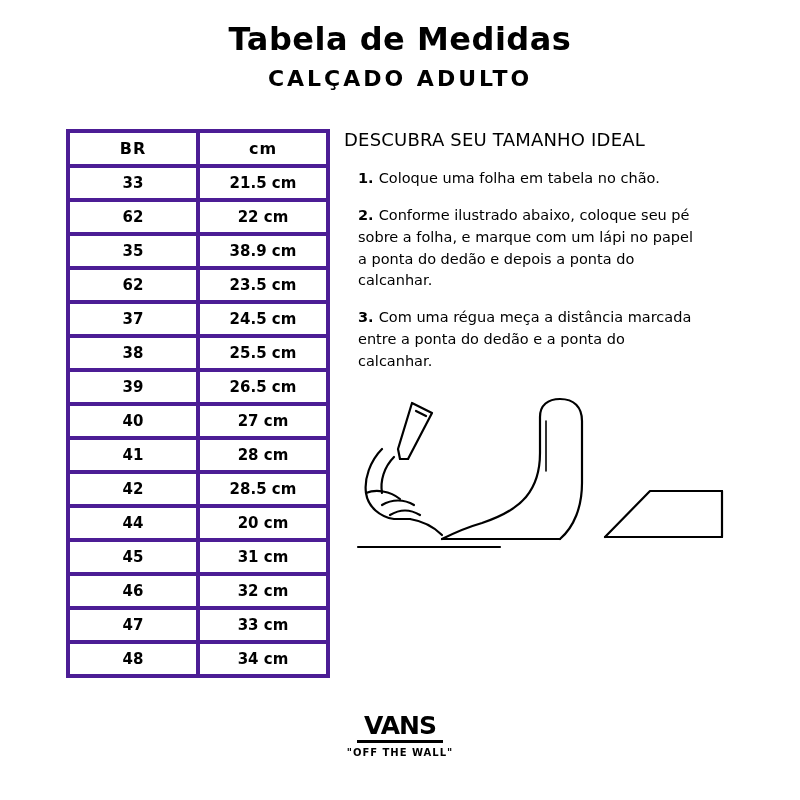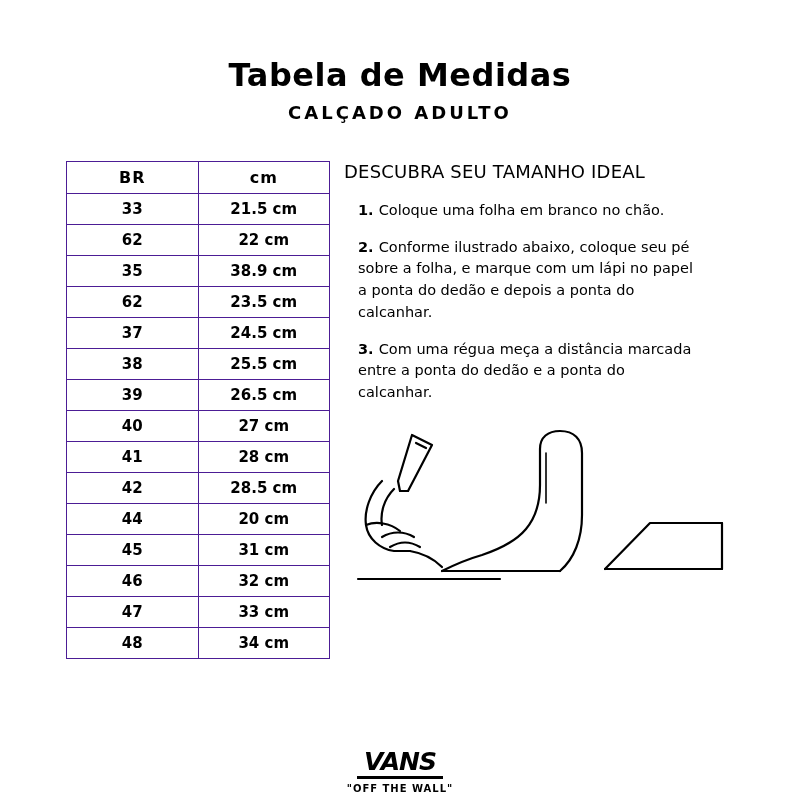--- a/index.html
+++ b/index.html
@@ -19,30 +19,29 @@
     width: 800px;
     height: 800px;
     position: relative;
     box-sizing: border-box;
   }
 
   
   .header {
     text-align: center;
     padding-top: 22px;
-    margin-top: 36px;
   }
   .title-main {
     font-size: 32px;
     font-weight: bold;
     letter-spacing: 0.5px;
     line-height: 1.1;
   }
   .title-sub {
-    font-size: 18px;
+    font-size: 22px;
     font-weight: bold;
     letter-spacing: 3px;
     margin-top: 10px;
     line-height: 1.1;
   }
 
   
   .content {
     display: flex;
     flex-direction: row;
@@ -61,21 +60,21 @@
   }
 
   
   table.size-table {
     border-collapse: collapse;
     width: 264px;
     table-layout: fixed;
   }
   table.size-table th,
   table.size-table td {
-    border: 1px solid #4c1d95;
+    border: 4px solid #4c1d95;
     text-align: center;
     font-size: 15px;
     height: 30px;
     padding: 0;
     font-weight: bold;
     color: #000;
   }
   table.size-table th {
     font-size: 16px;
     height: 31px;
@@ -109,21 +108,20 @@
     position: absolute;
     left: 0;
     right: 0;
     bottom: 42px;
     text-align: center;
   }
   .vans-logo-text {
     font-family: "DejaVu Sans", sans-serif;
     font-size: 25px;
     font-weight: bold;
-    font-style: italic;
     letter-spacing: -1px;
     line-height: 1;
   }
   .vans-underline {
     width: 86px;
     height: 3px;
     background: #000;
     margin: 2px auto 4px auto;
   }
   .vans-tagline {
@@ -215,21 +213,21 @@
           </tr>
         </tbody>
       </table>
     </div>
 
     <div class="right-col">
       <div class="how-title">DESCUBRA SEU TAMANHO IDEAL</div>
 
       <p class="step">
         <b>1. </b>
-        <span>Coloque uma folha em branco no chão.</span>
+        <span>Coloque uma folha em tabela no chão.</span>
       </p>
       <p class="step">
         <b>2. </b>
         <span>Conforme ilustrado abaixo, coloque seu pé sobre a folha, e marque com um lápi no papel a ponta do dedão e depois a ponta do calcanhar.</span>
       </p>
       <p class="step">
         <b>3. </b>
         <span>Com uma régua meça a distância marcada entre a ponta do dedão e a ponta do calcanhar.</span>
       </p>
 

